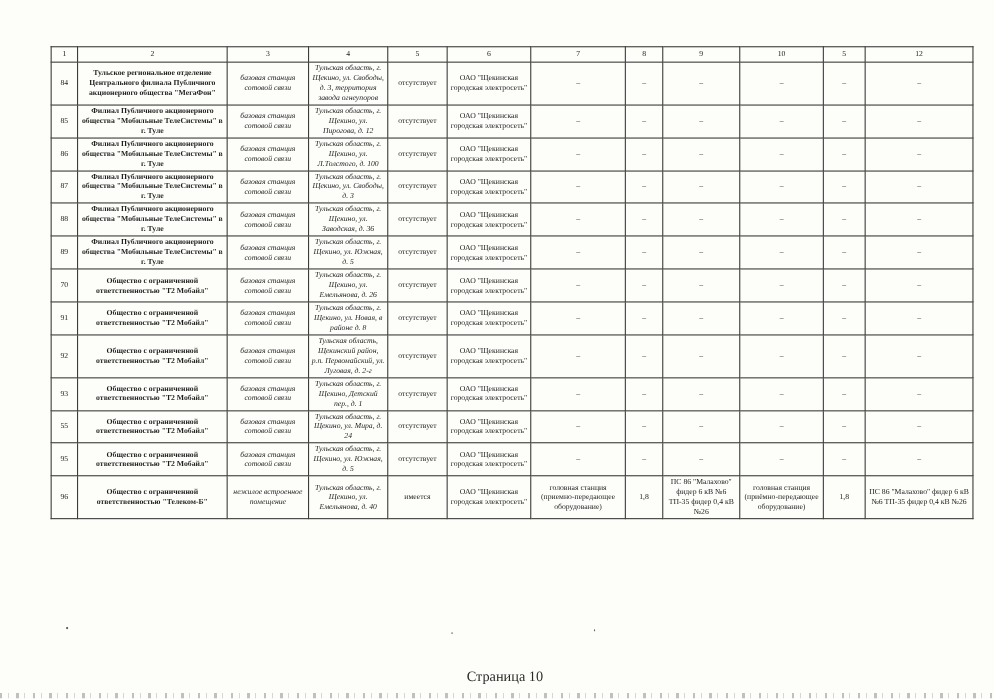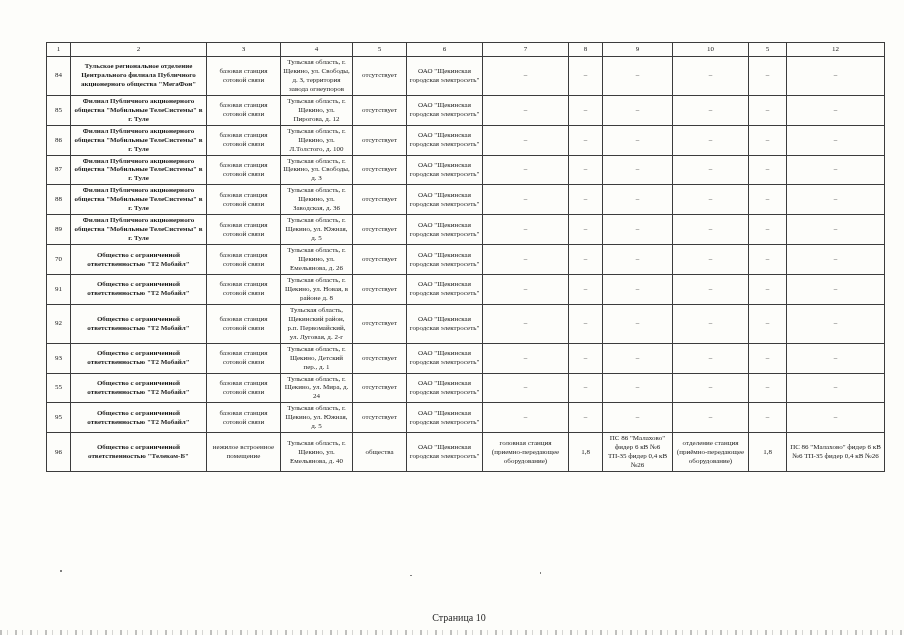--- a/index.html
+++ b/index.html
@@ -42,27 +42,27 @@
   col.w4{width:72px}
   col.w5{width:54px}
   col.w6{width:76px}
   col.w7{width:86px}
   col.w8{width:34px}
   col.w9{width:70px}
   col.w10{width:76px}
   col.w11{width:38px}
   col.w12{width:98px}
   td.c2{vertical-align:top;font-weight:bold;}
-  td.c3, td.c4{vertical-align:top;}
+  td.c3, td.c4{vertical-align:top;font-style:italic;}
   .footer{
     position:absolute;
     left:0;right:0;
     bottom:12px;
     text-align:center;
-    font-size:10px;
+    font-size:13px;
     color:#2a2a2a;
     padding-left:14px;
   }
   .scan-noise{
     position:absolute;
     left:0;bottom:0;
     width:100%;height:5px;
     background:repeating-linear-gradient(
       90deg,
       rgba(30,30,30,.55) 0 2px,
@@ -277,26 +277,26 @@
           <td class="c9">–</td>
           <td class="c10">–</td>
           <td class="c11">–</td>
           <td class="c12">–</td>
         </tr>
         <tr>
           <td class="c1">96</td>
           <td class="c2">Общество с ограниченной ответственностью "Телеком-Б"</td>
           <td class="c3">нежилое встроенное помещение</td>
           <td class="c4">Тульская область, г. Щекино, ул. Емельянова, д. 40</td>
-          <td class="c5">общества</td>
+          <td class="c5">имеется</td>
           <td class="c6">ОАО "Щекинская городская электросеть"</td>
           <td class="c7">головная станция (приемно-передающее оборудование)</td>
           <td class="c8">1,8</td>
           <td class="c9">ПС 86 "Малахово" фидер 6 кВ №6 ТП-35 фидер 0,4 кВ №26</td>
-          <td class="c10">отделение станция (приёмно-передающее оборудование)</td>
+          <td class="c10">головная станция (приёмно-передающее оборудование)</td>
           <td class="c11">1,8</td>
           <td class="c12">ПС 86 "Малахово" фидер 6 кВ №6 ТП-35 фидер 0,4 кВ №26</td>
         </tr>
       </tbody>
   </table>
 
   <div class="footer">Страница 10</div>
 
   <div class="scan-noise"></div>
   <div class="speck" style="left:60px;top:570px;width:2px;height:2px;"></div>

